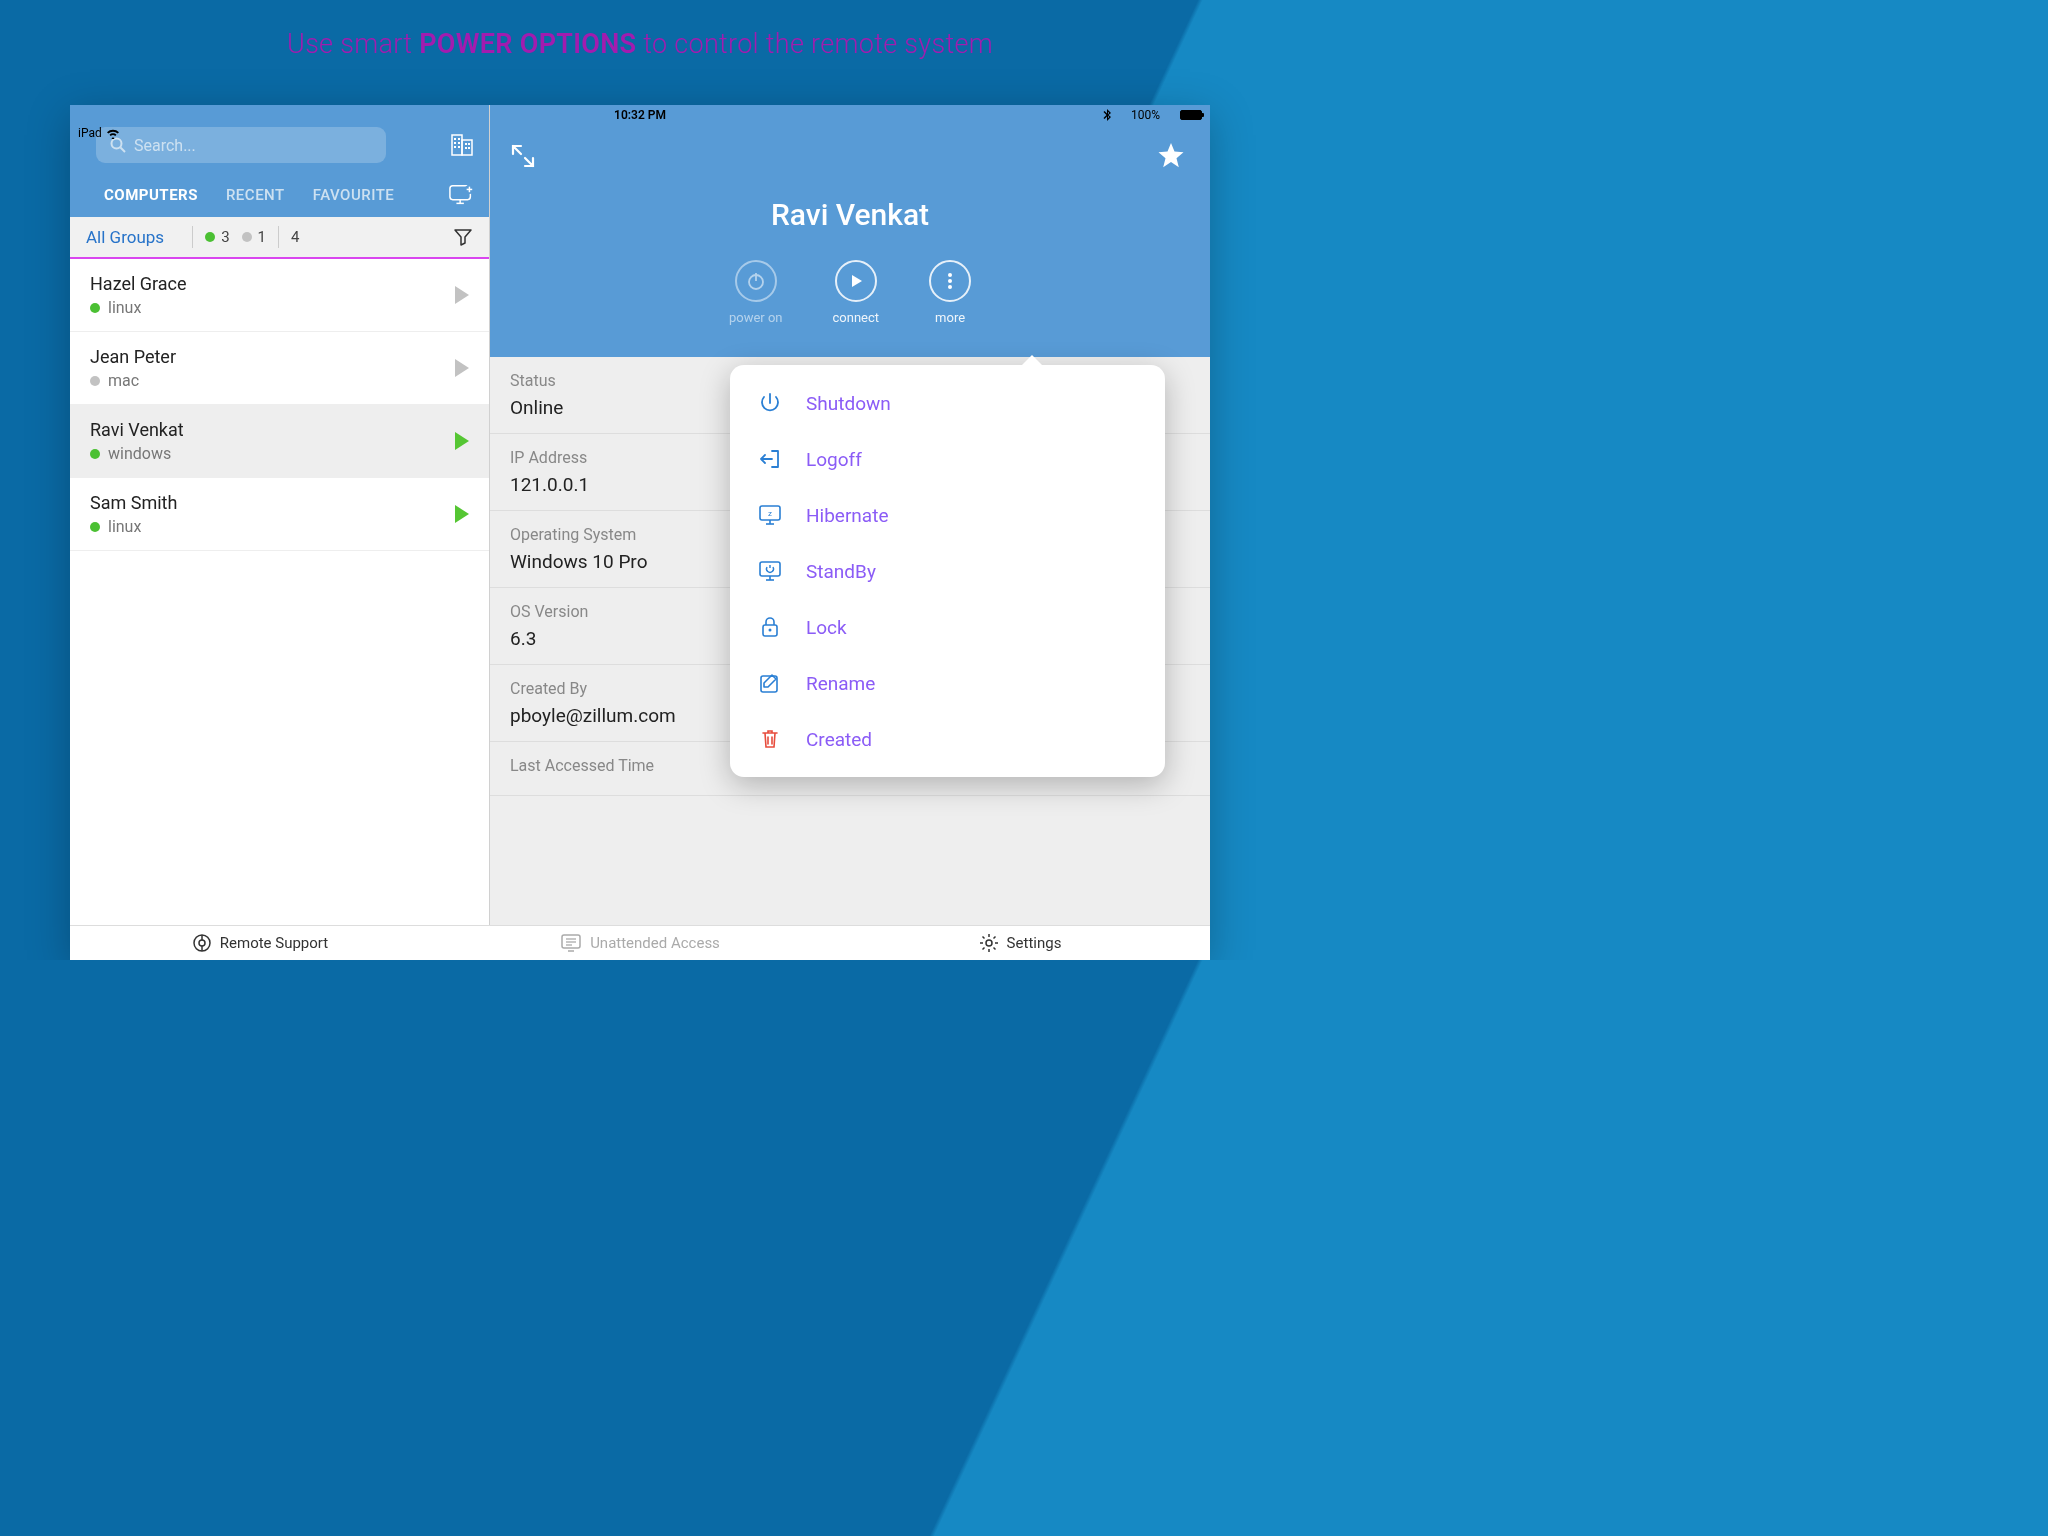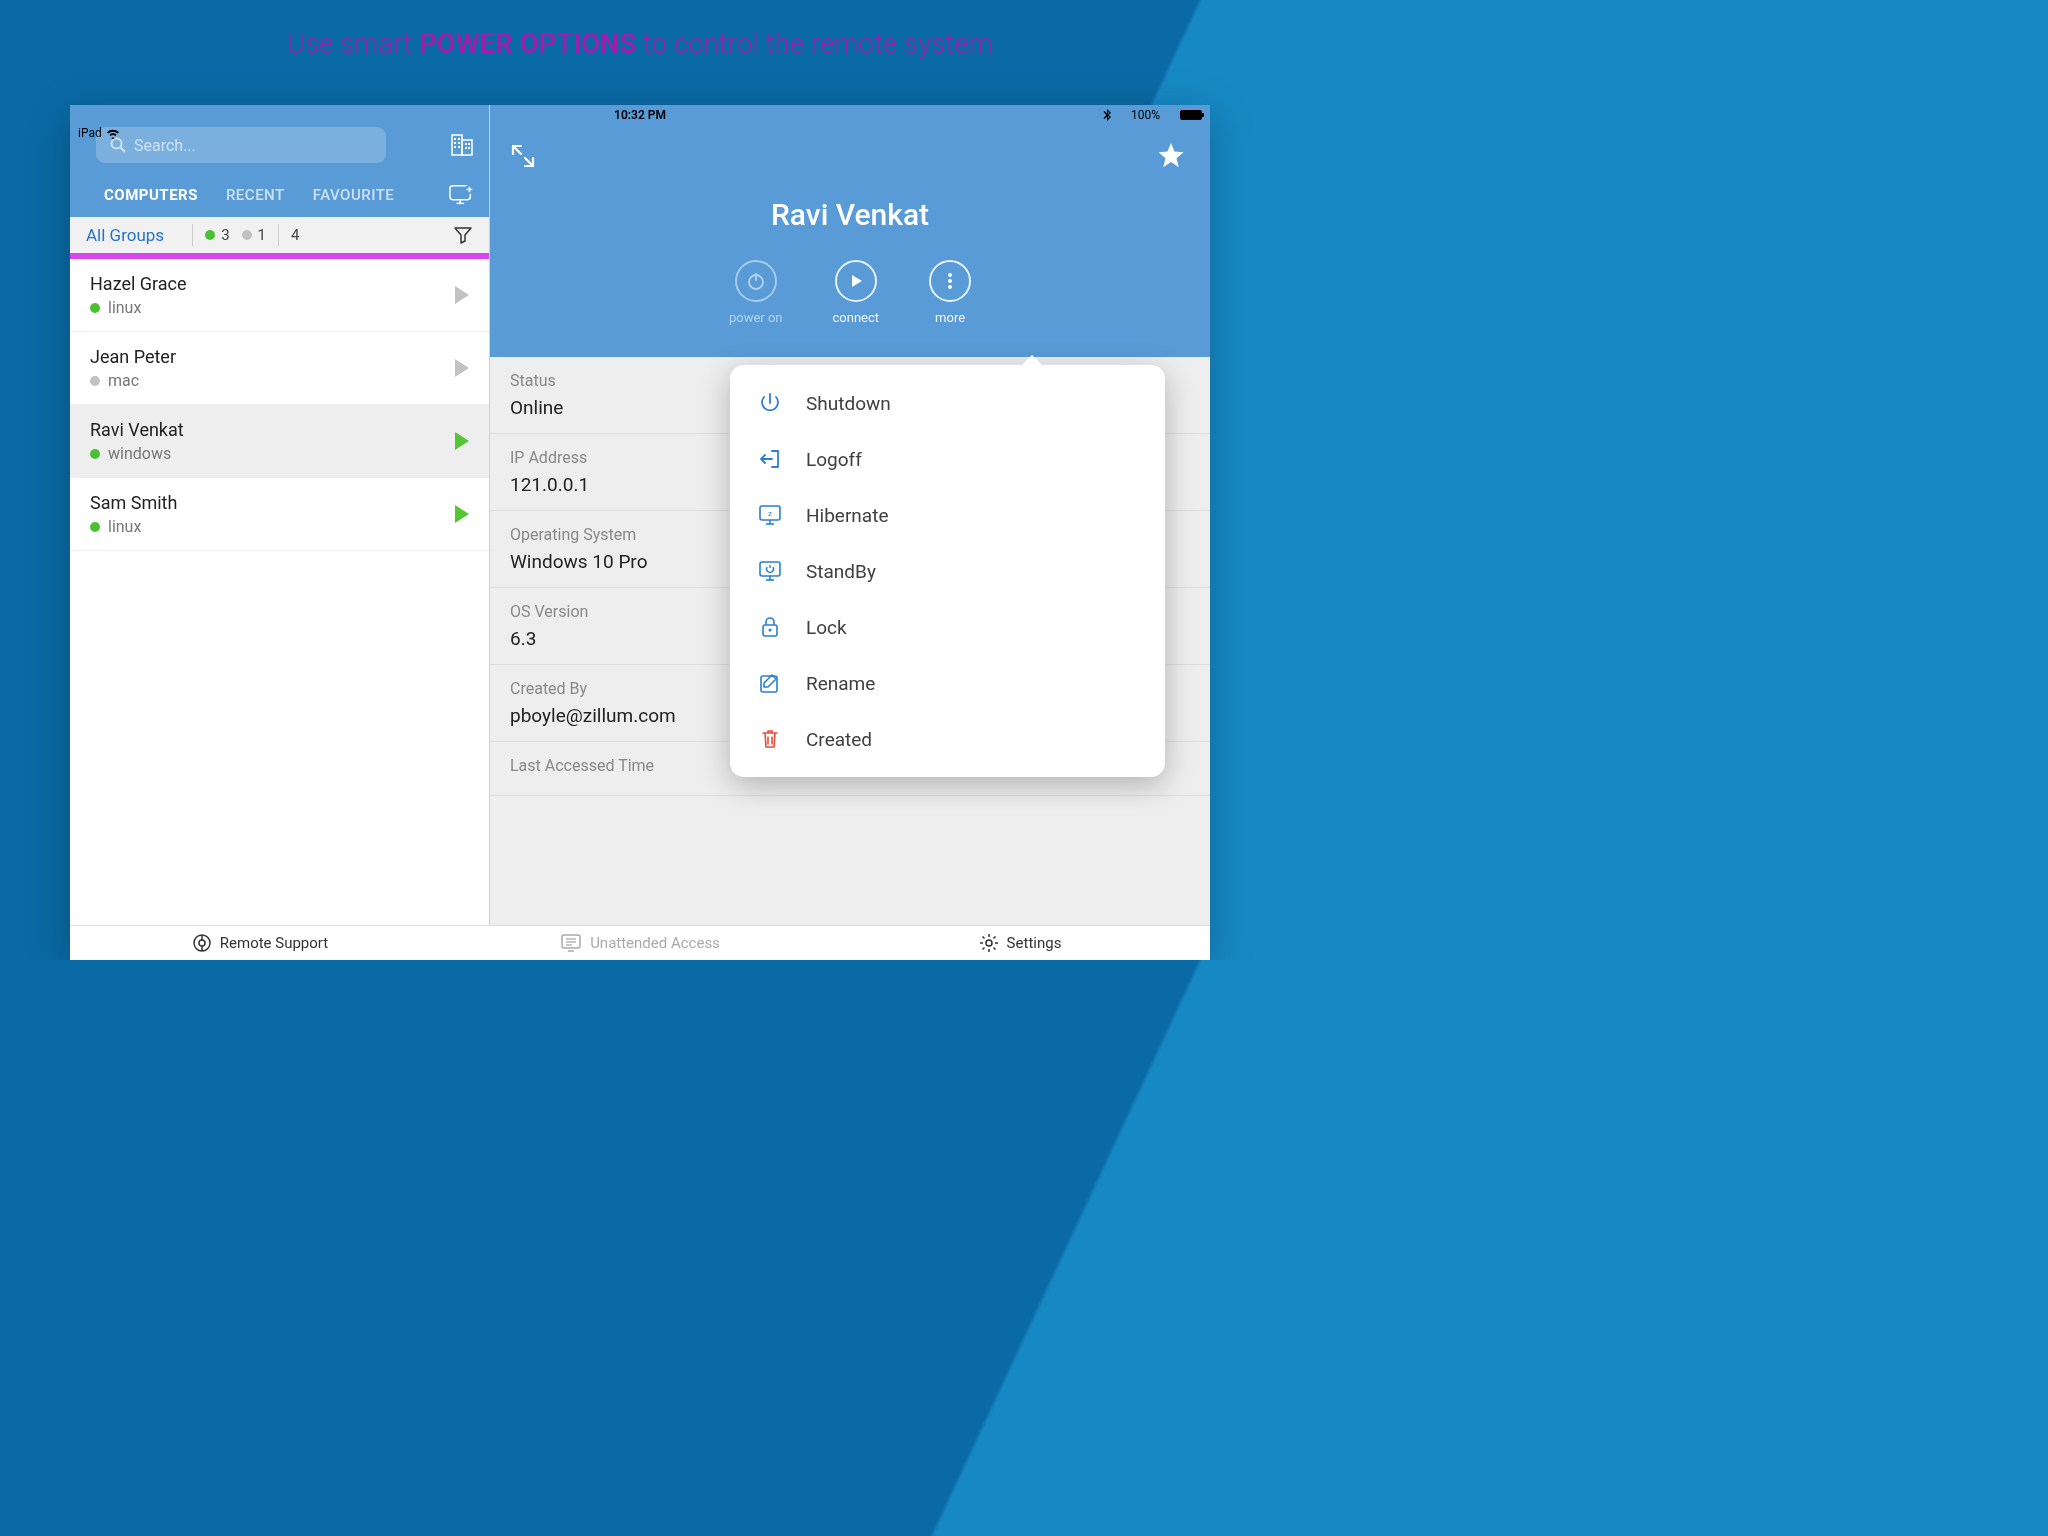--- a/index.html
+++ b/index.html
@@ -18,21 +18,21 @@
 .sidebar-header { background:#589bd6; padding-top:22px; }
 .search-row { display:flex; align-items:center; padding:0 14px 10px 26px; gap:12px; }
 .search-input { flex:1; max-width:290px; height:36px; background:#7bb0de; border:none; border-radius:9px; padding:0 14px; color:#fff; font-size:16px; display:flex; align-items:center; gap:8px; }
 .search-input .placeholder { color:#cde1f1; }
 .building-icon { width:26px; height:26px; margin-left:auto; }
 .tabs-row { display:flex; align-items:center; padding:0 14px 0 20px; height:44px; }
 .tab { color:#cde1f1; font-size:15px; font-weight:500; padding:0 14px; cursor:pointer; letter-spacing:0.5px; }
 .tab.active { color:#fff; font-weight:700; }
 .add-icon { margin-left:auto; width:26px; height:22px; }
 
-.filter-bar { display:flex; align-items:center; background:#f1f1f1; border-bottom:6px solid #d946ef; height:42px; padding:0 16px; }
+.filter-bar { display:flex; align-items:center; background:#f1f1f1; border-bottom:2px solid #d946ef; height:42px; padding:0 16px; }
 .all-groups { color:#2773c9; font-size:17px; margin-right:16px; }
 .divider-v { width:1px; height:22px; background:#ccc; margin:0 12px; }
 .status-count { display:flex; align-items:center; gap:6px; font-size:15px; color:#444; }
 .dot { width:10px; height:10px; border-radius:50%; display:inline-block; }
 .dot.green { background:#4bc033; }
 .dot.gray { background:#c2c2c2; }
 .funnel-icon { margin-left:auto; width:20px; height:20px; }
 
 .computer-list { }
 .computer-item { display:flex; align-items:center; padding:14px 20px; border-bottom:1px solid #eee; cursor:pointer; }
@@ -57,21 +57,21 @@
 
 .detail-body { padding:0; }
 .detail-row { padding:14px 20px; border-bottom:1px solid #ddd; }
 .detail-label { color:#888; font-size:16px; margin-bottom:6px; }
 .detail-value { color:#222; font-size:19px; }
 
 .popover { position:absolute; top:260px; left:660px; width:435px; background:#fff; border-radius:14px; box-shadow:0 8px 30px rgba(0,0,0,0.25); z-index:100; padding:10px 0; }
 .popover::before { content:""; position:absolute; top:-10px; left:290px; width:0; height:0; border-left:12px solid transparent; border-right:12px solid transparent; border-bottom:12px solid #fff; }
 .popover-item { display:flex; align-items:center; gap:24px; padding:16px 28px; cursor:pointer; }
 .popover-item .icon-slot { width:24px; height:24px; display:flex; align-items:center; justify-content:center; }
-.popover-item .label { font-size:19px; color:#404040; }
+.popover-item .label { font-size:19px; color:#8b5cf6; }
 
 .bottom-bar { position:absolute; bottom:0; left:0; right:0; height:35px; background:#fff; border-top:1px solid #ddd; display:flex; align-items:center; }
 .bottom-item { flex:1; display:flex; align-items:center; justify-content:center; gap:8px; font-size:15px; color:#333; cursor:pointer; }
 .bottom-item.inactive { color:#aaa; }
 </style>
 </head>
 <body>
 
 <div class="marketing-text">
   <span>Use smart </span><b>POWER OPTIONS</b><span> to control the remote system</span>

